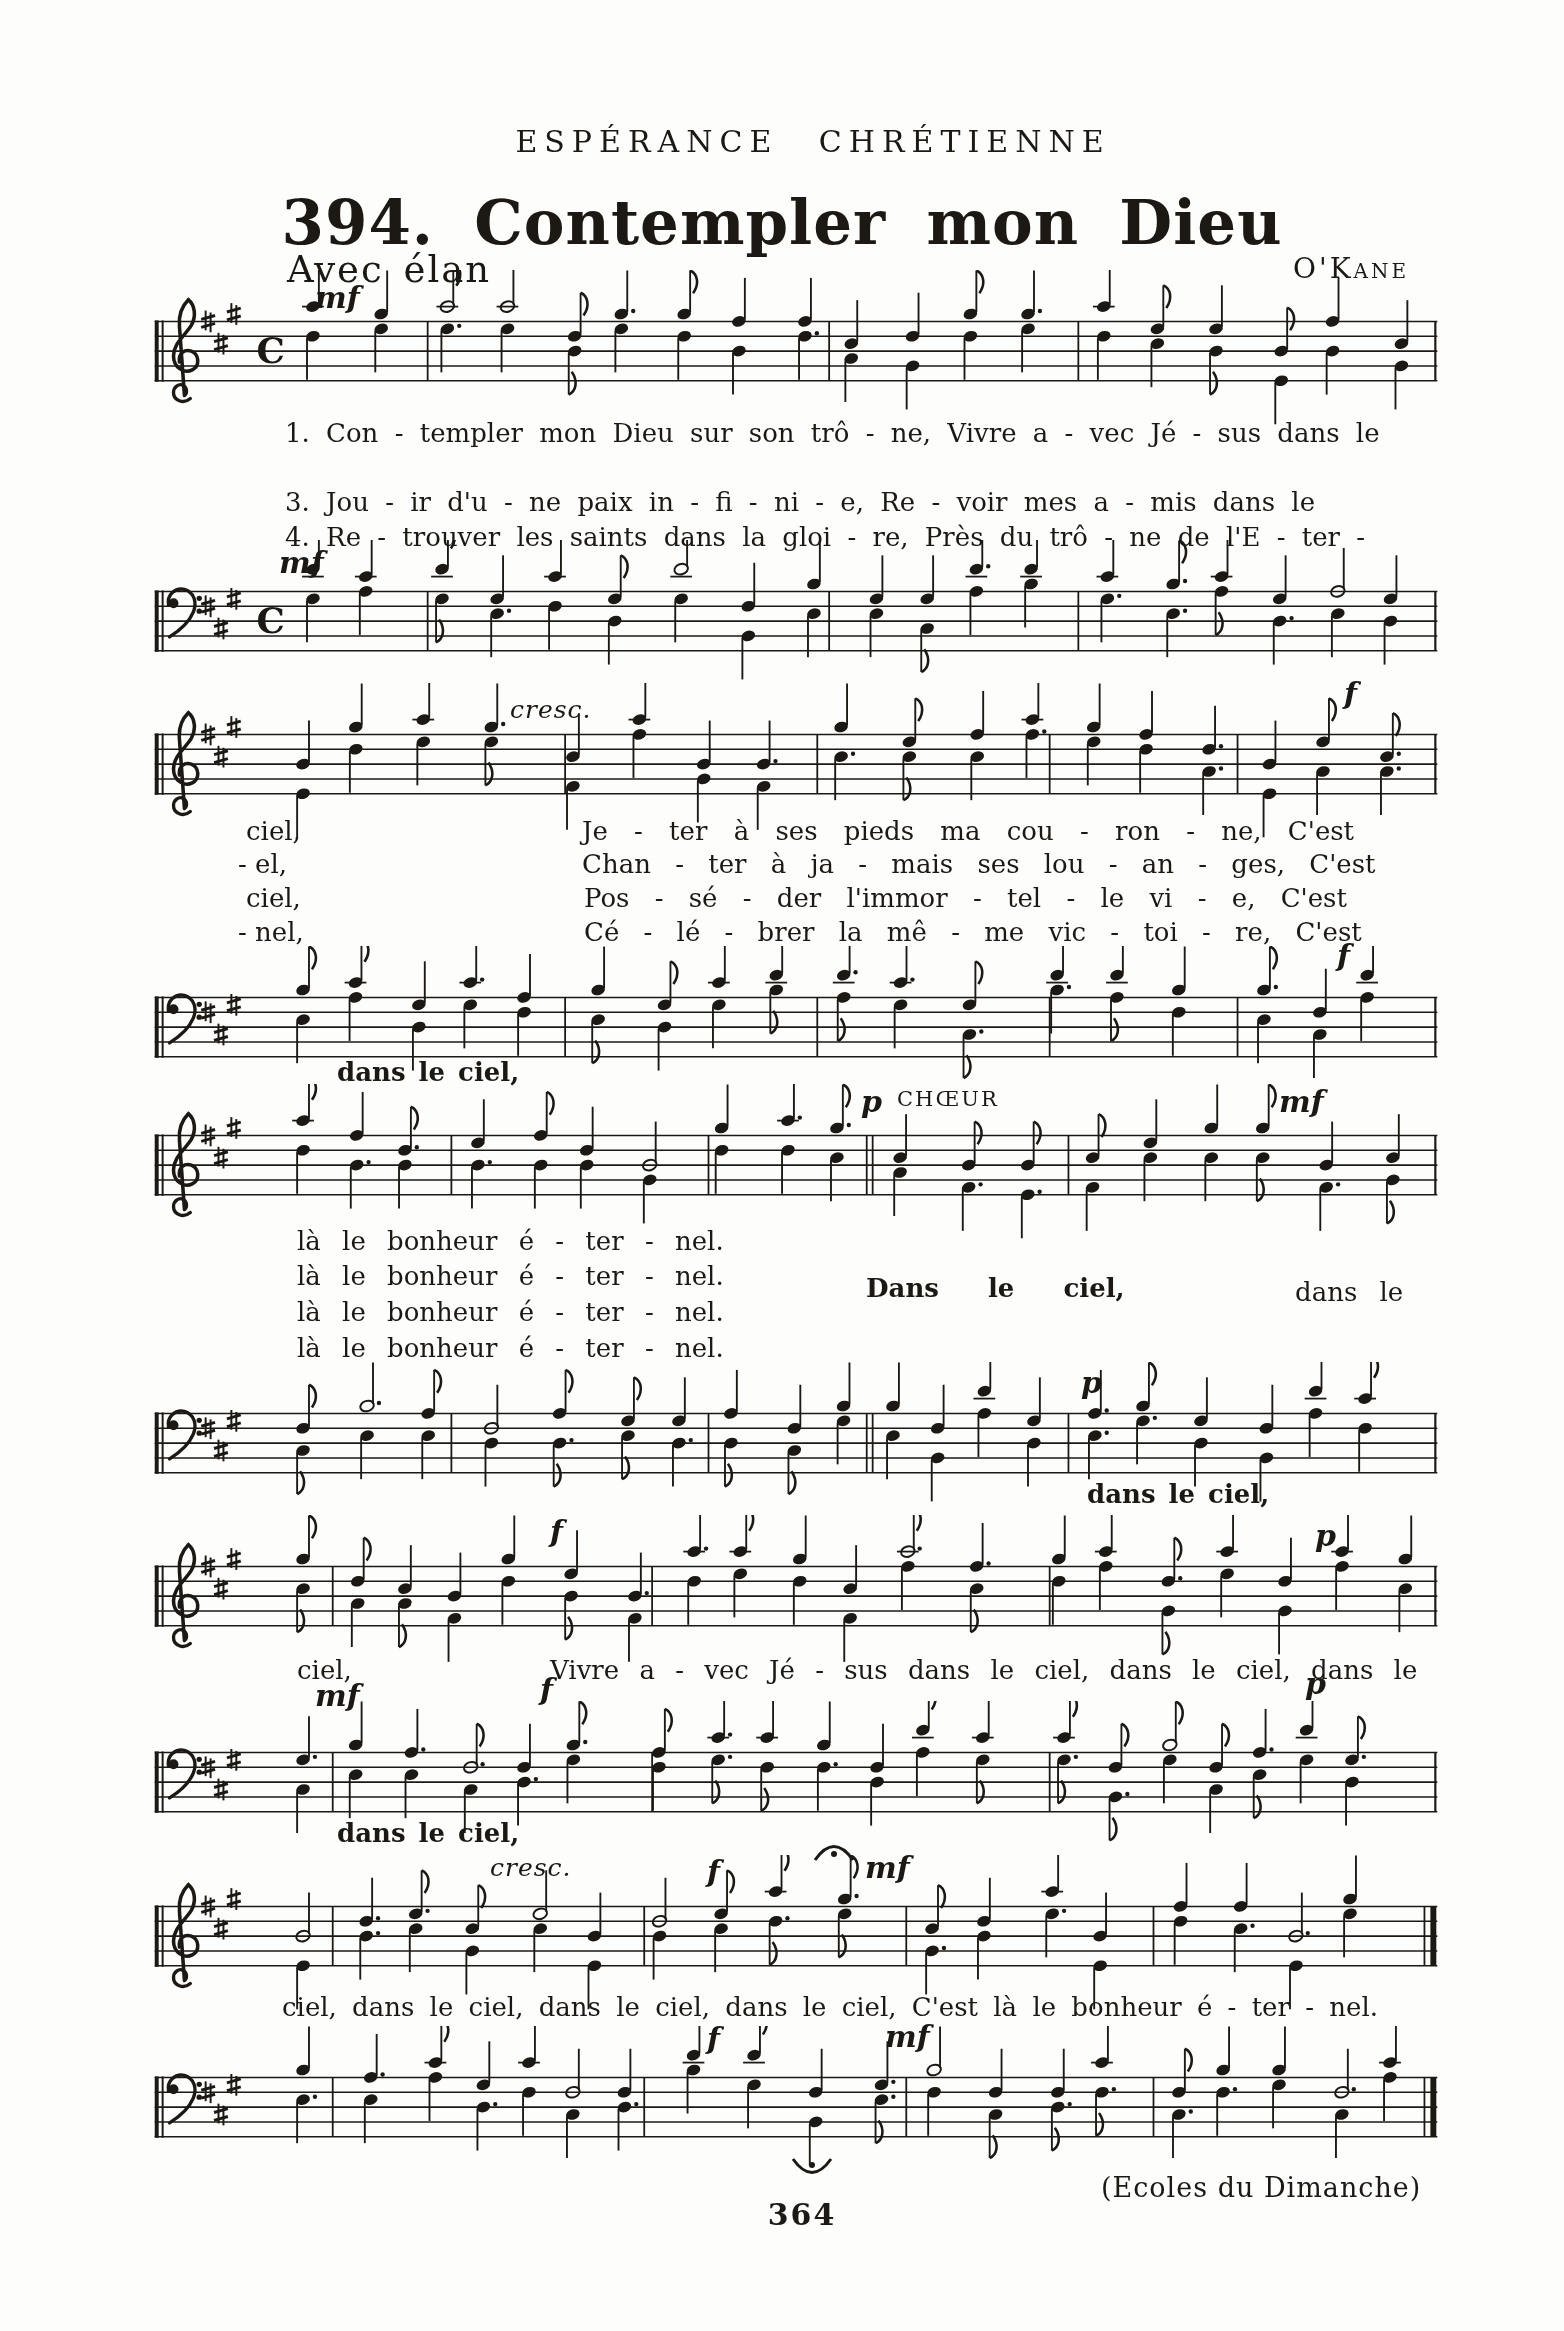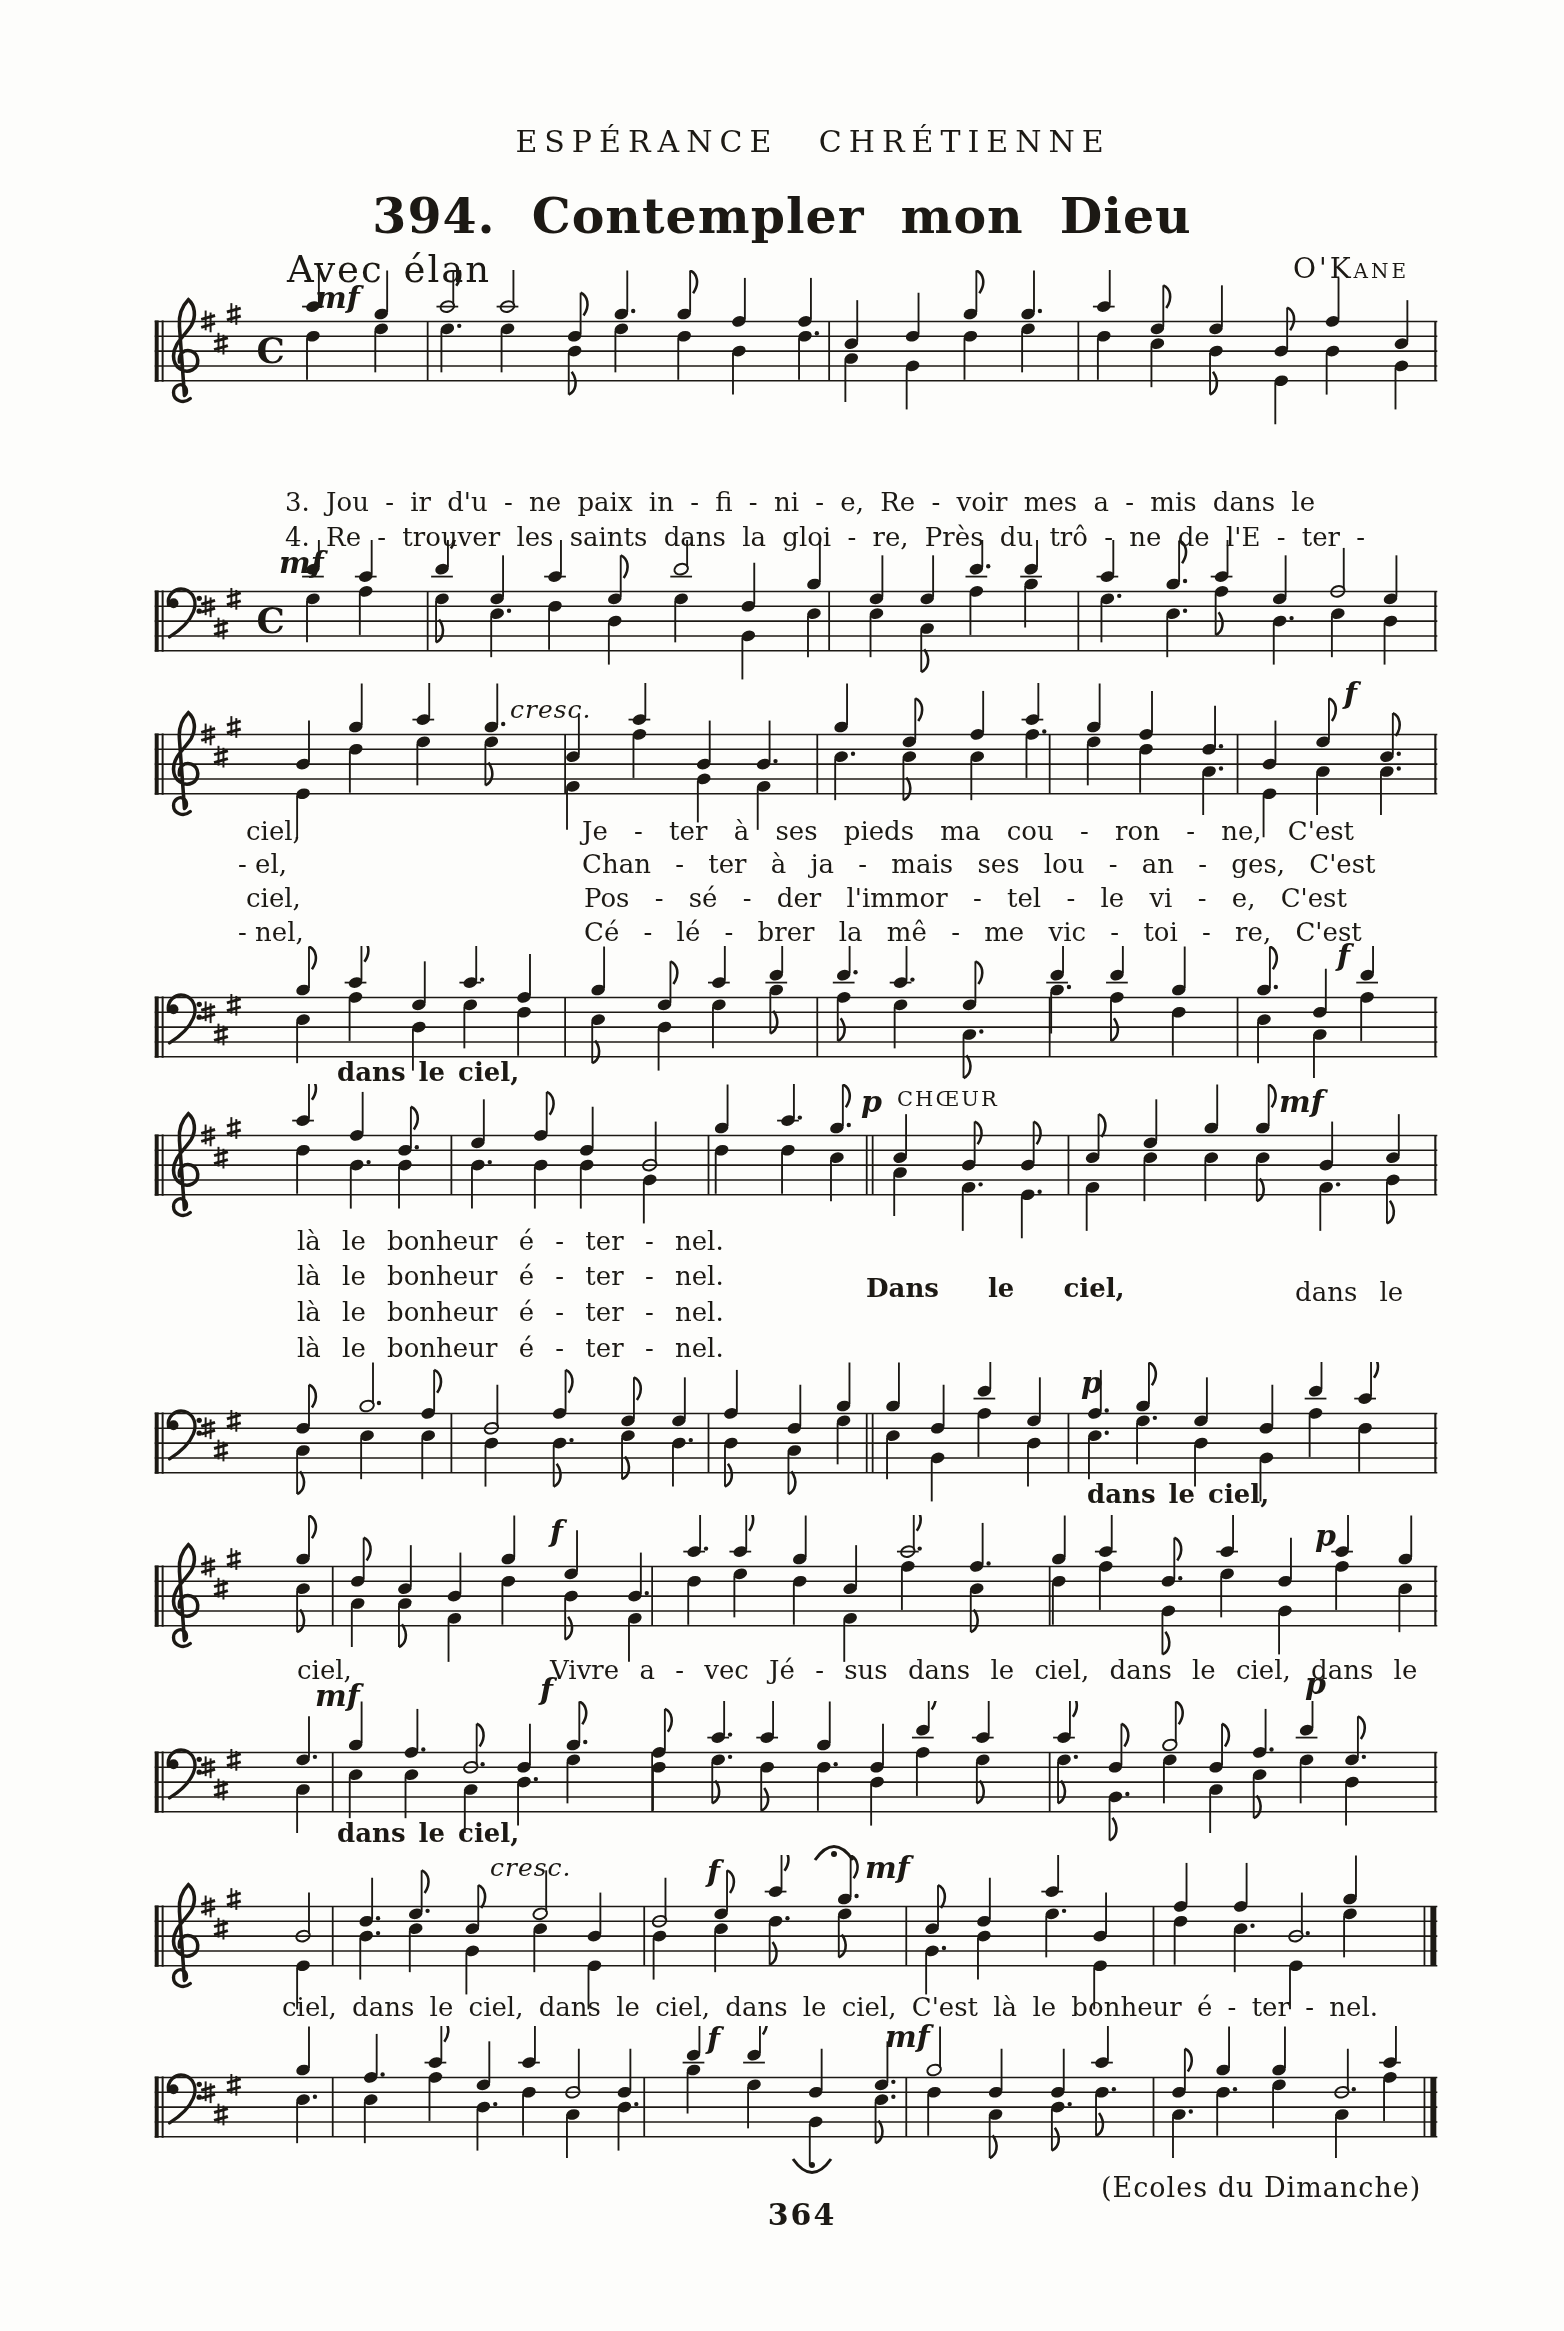--- a/index.html
+++ b/index.html
@@ -4,21 +4,21 @@
 <style>
   html,body{margin:0;padding:0;background:#e9e7e1;}
   .page{
     position:relative;width:1564px;height:2332px;margin:0 auto;
     background:#fdfdfb;color:#1c1914;
     font-family:"DejaVu Serif",serif;overflow:hidden;
   }
   .t{position:absolute;white-space:nowrap;line-height:1;}
   .center{left:0;width:100%;text-align:center;}
   .header{top:127px;font-size:30px;letter-spacing:7px;word-spacing:24px;padding-left:31px;}
-  .title{top:192px;font-size:49px;font-weight:bold;letter-spacing:1px;word-spacing:18px;text-align:center;}
+  .title{top:192px;font-size:61px;font-weight:bold;letter-spacing:1px;word-spacing:18px;text-align:center;}
   .tempo{left:287px;top:251px;font-size:37px;letter-spacing:2px;word-spacing:6px;}
   .composer{left:1293px;top:255px;font-size:28px;font-variant:small-caps;letter-spacing:3px;}
   .lyr{font-size:26px;}
   .dyn{font-style:italic;font-weight:bold;font-size:30px;font-family:"DejaVu Serif",serif;}
   .cresc{font-style:italic;font-weight:normal;font-size:25px;letter-spacing:1px;}
   .choeur{font-weight:normal;font-size:21px;letter-spacing:2px;font-style:normal;}
   .bold{font-weight:bold;}
   .footer{font-size:27px;letter-spacing:1px;}
   .pagenum{top:2200px;font-size:30px;font-weight:bold;letter-spacing:2px;padding-left:20px;}
   svg.staff{position:absolute;}
@@ -1370,20 +1370,21 @@
 
   <svg class="fermata" style="left:812px;top:1839px" width="44" height="24" viewBox="0 0 44 24">
     <path d="M3,21 Q22,-6 41,21" stroke="#1c1914" stroke-width="3" fill="none"></path>
       <circle cx="22" cy="15" r="3" fill="#1c1914"></circle>
   </svg>
   <svg class="fermata" style="left:790px;top:2156px" width="44" height="24" viewBox="0 0 44 24">
     <path d="M3,3 Q22,30 41,3" stroke="#1c1914" stroke-width="3" fill="none"></path>
       <circle cx="22" cy="9" r="3" fill="#1c1914"></circle>
   </svg>
 
+  <div class="t lyr" style="left:285px;top:420px;word-spacing:8px">1. Con - templer mon Dieu sur son trô - ne, Vivre a - vec Jé - sus dans le</div>
   <div class="t lyr" style="left:285px;top:489px;word-spacing:8px">3. Jou - ir d'u - ne paix in - fi - ni - e, Re - voir mes a - mis dans le</div>
   <div class="t lyr" style="left:285px;top:524px;word-spacing:8px">4. Re - trouver les saints dans la gloi - re, Près du trô - ne de l'E - ter -</div>
 
   <span class="t lyr" style="left:246px;top:818px">ciel,</span>
   <span class="t lyr" style="left:582px;top:818px;word-spacing:18px">Je - ter à ses pieds ma cou - ron - ne, C'est</span>
   <span class="t lyr" style="left:238px;top:851px">- el,</span>
   <span class="t lyr" style="left:582px;top:851px;word-spacing:16px">Chan - ter à ja - mais ses lou - an - ges, C'est</span>
   <span class="t lyr" style="left:246px;top:885px">ciel,</span>
   <span class="t lyr" style="left:584px;top:885px;word-spacing:17px">Pos - sé - der l'immor - tel - le vi - e, C'est</span>
   <span class="t lyr" style="left:238px;top:919px">- nel,</span>

